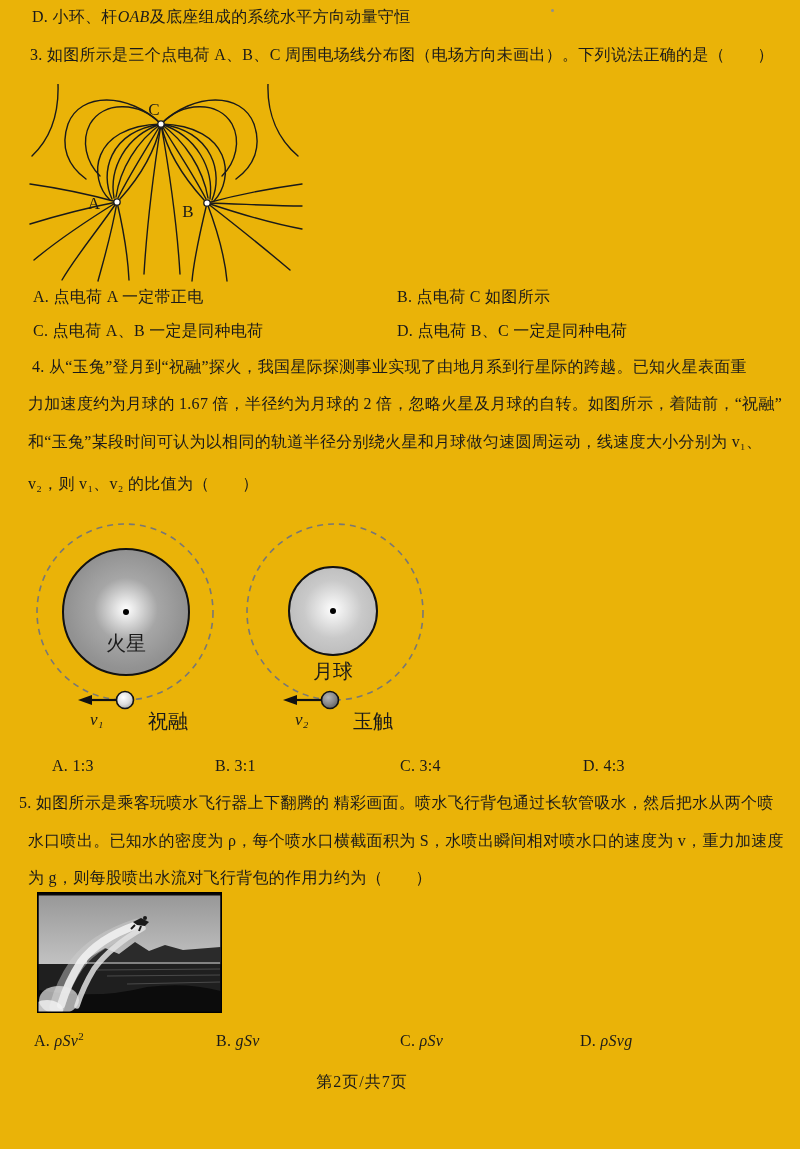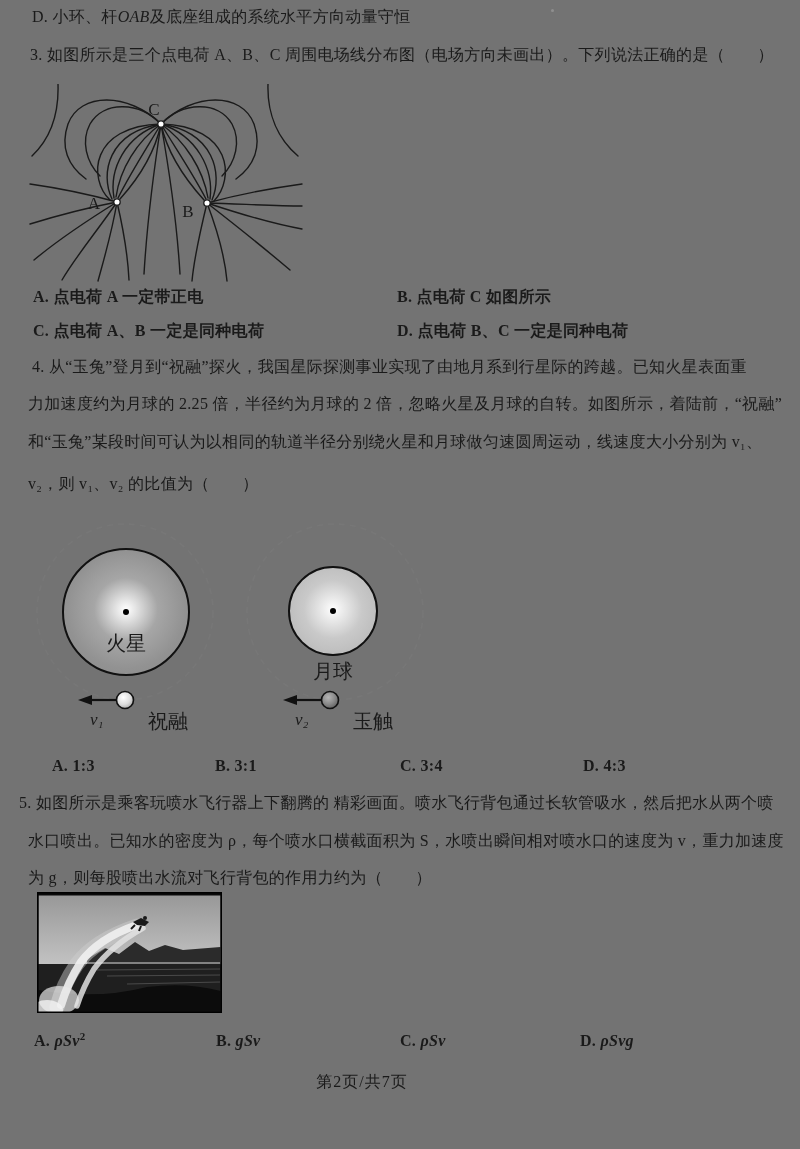--- a/index.html
+++ b/index.html
@@ -1,27 +1,27 @@
 <!DOCTYPE html>
 <html><head>
 <meta charset="utf-8">
 <style>
   html,body{margin:0;padding:0;background:#e9e9e9;}
   .page{
     position:relative;
     width:800px;height:1149px;
     margin:0 auto;
-    background:#737373;
+    background:#eab308;
     font-family:"Liberation Serif","DejaVu Serif",serif;
     color:#1a1a1a;
     font-size:16px;
     overflow:hidden;
   }
   .line{position:absolute;white-space:nowrap;line-height:20px;letter-spacing:0.3px;}
-  .opt{position:absolute;white-space:nowrap;line-height:20px;letter-spacing:0.3px;font-weight:bold;}
+  .opt{position:absolute;white-space:nowrap;line-height:20px;letter-spacing:0.3px;}
   i.var{font-style:italic;font-family:"Liberation Serif","DejaVu Serif",serif;}
   sup{font-size:11px;vertical-align:6px;line-height:0;}
   .footer{position:absolute;left:0;width:724px;text-align:center;letter-spacing:1px;}
   .speck{position:absolute;width:3px;height:3px;border-radius:50%;background:#8f8f8f;}
   svg{position:absolute;display:block;}
   svg text{font-family:"Liberation Serif","DejaVu Serif",serif;fill:#1a1a1a;}
 </style>
 </head>
 <body>
 
@@ -75,21 +75,21 @@
     <text x="66" y="125" font-size="17" text-anchor="middle">A</text>
     <text x="160" y="133" font-size="17" text-anchor="middle">B</text>
   </svg>
 
   <span class="opt" style="left:33px;top:287px">A. 点电荷 A 一定带正电</span>
   <span class="opt" style="left:397px;top:287px">B. 点电荷 C 如图所示</span>
   <span class="opt" style="left:33px;top:321px">C. 点电荷 A、B 一定是同种电荷</span>
   <span class="opt" style="left:397px;top:321px">D. 点电荷 B、C 一定是同种电荷</span>
 
   <div class="line" style="left:32px;top:357px">4. 从“玉兔”登月到“祝融”探火，我国星际探测事业实现了由地月系到行星际的跨越。已知火星表面重</div>
-  <div class="line" style="left:28px;top:394px">力加速度约为月球的 2.25 倍，半径约为月球的 2 倍，忽略火星及月球的自转。如图所示，着陆前，“祝融”</div>
+  <div class="line" style="left:28px;top:394px">力加速度约为月球的 1.67 倍，半径约为月球的 2 倍，忽略火星及月球的自转。如图所示，着陆前，“祝融”</div>
   <div class="line" style="left:28px;top:432px">和“玉兔”某段时间可认为以相同的轨道半径分别绕火星和月球做匀速圆周运动，线速度大小分别为 v₁、</div>
   <div class="line" style="left:28px;top:474px">v₂，则 v₁、v₂ 的比值为（　　）</div>
 
   <svg style="left:30px;top:512px" width="415" height="233" viewBox="0 0 415 233">
     <defs>
       <radialGradient id="marsGrad" cx="50%" cy="48%" r="60%">
         <stop offset="0%" stop-color="#ffffff"></stop>
         <stop offset="12%" stop-color="#e6e6e6"></stop>
         <stop offset="42%" stop-color="#a6a6a6"></stop>
         <stop offset="78%" stop-color="#929292"></stop>

